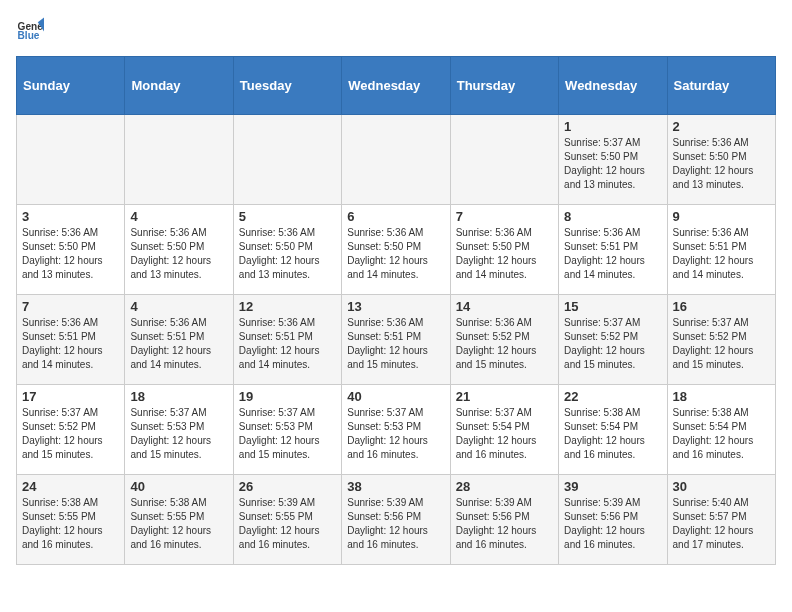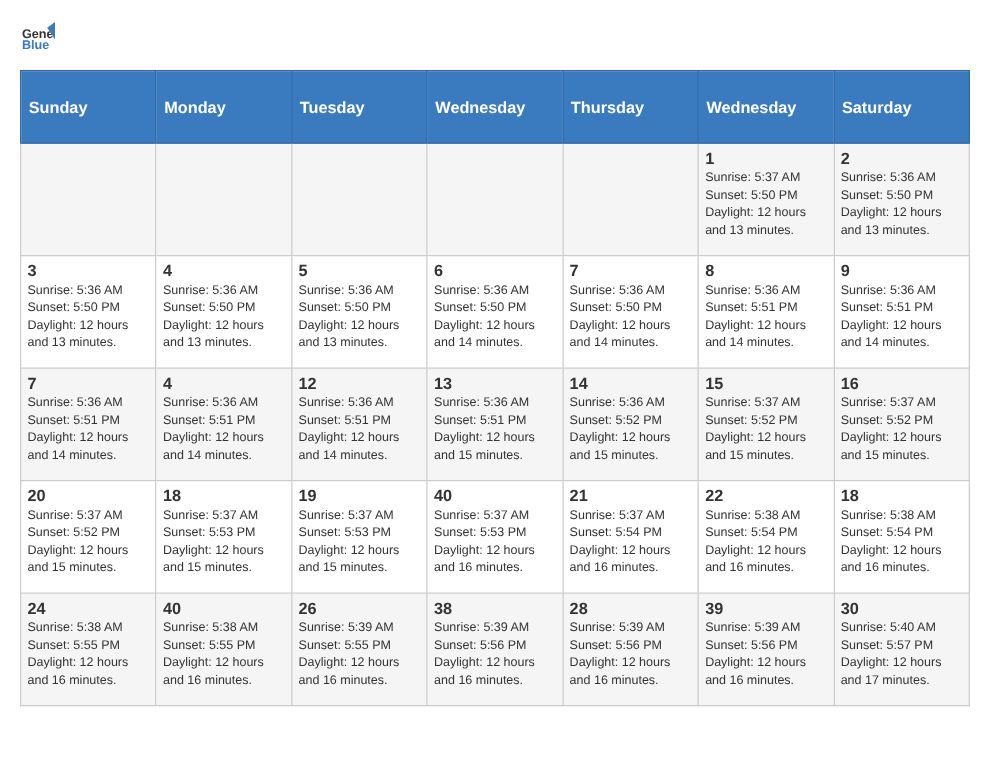--- a/index.html
+++ b/index.html
@@ -188,21 +188,21 @@
           <span class="day-number">15</span>
           <div class="day-info">Sunrise: 5:37 AM<br>Sunset: 5:52 PM<br>Daylight: 12 hours<br>and 15 minutes.</div>
         </td>
         <td>
           <span class="day-number">16</span>
           <div class="day-info">Sunrise: 5:37 AM<br>Sunset: 5:52 PM<br>Daylight: 12 hours<br>and 15 minutes.</div>
         </td>
       </tr>
       <tr>
         <td>
-          <span class="day-number">20</span>
+          <span class="day-number">17</span>
           <div class="day-info">Sunrise: 5:37 AM<br>Sunset: 5:52 PM<br>Daylight: 12 hours<br>and 15 minutes.</div>
         </td>
         <td>
           <span class="day-number">18</span>
           <div class="day-info">Sunrise: 5:37 AM<br>Sunset: 5:53 PM<br>Daylight: 12 hours<br>and 15 minutes.</div>
         </td>
         <td>
           <span class="day-number">19</span>
           <div class="day-info">Sunrise: 5:37 AM<br>Sunset: 5:53 PM<br>Daylight: 12 hours<br>and 15 minutes.</div>
         </td>

